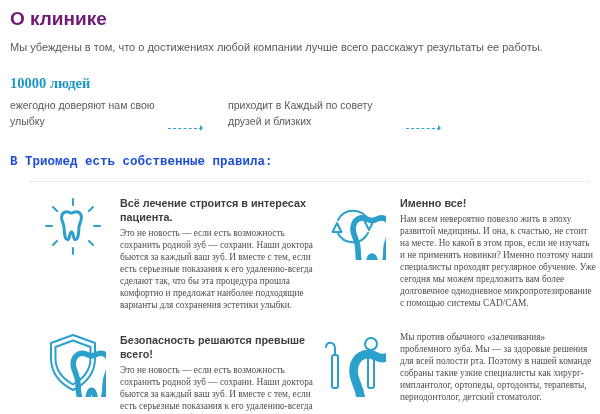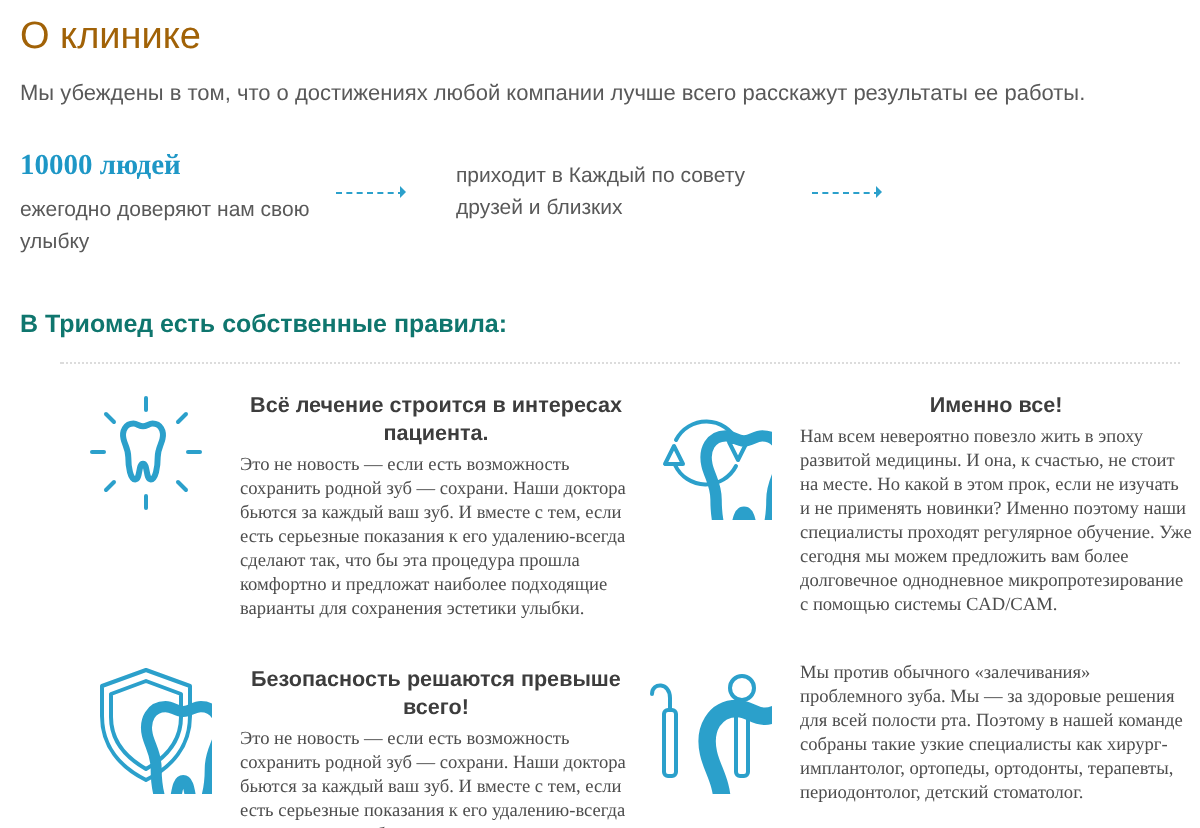--- a/index.html
+++ b/index.html
@@ -1,49 +1,49 @@
 <!DOCTYPE html>
 <html><head>
 <meta charset="utf-8">
 <style>
   * { margin:0; padding:0; box-sizing:border-box; }
   html,body { width:600px; height:414px; overflow:hidden; background:#ffffff;
               font-family:"Liberation Sans", sans-serif; }
   .page { padding:6px 10px 0 10px; }
 
-  .page-title { font-size:19px; font-weight:400; color:#a16207; margin-top:2px; }
+  .page-title { font-size:19px; font-weight:700; color:#701a75; margin-top:2px; }
   .intro { font-size:11px; color:#595959; margin-top:11px; }
 
-  .stats { display:flex; align-items:flex-start; margin-top:22px; }
+  .stats { display:flex; align-items:flex-end; margin-top:22px; }
   .stat { }
   .stat-value { font-family:"Liberation Serif", serif; font-weight:bold;
                 font-size:14.5px; color:#1e97c6; }
   .stat-desc { font-size:10.5px; color:#595959; line-height:16px; margin-top:5px; }
   .stat-1 { width:150px; }
   .stat-2 { width:170px; }
   .stat-3 { width:120px; }
   .stat-arrow { width:34px; height:1px; border-top:1px dashed #2ba0cb;
                 position:relative; margin:21px 26px 0 8px; flex:none; }
   .stat-arrow::after { content:''; position:absolute; right:-4px; top:-4px;
                 border:3.5px solid transparent; border-left-color:#2ba0cb; }
 
   .stats-footer { font-size:10.5px; color:#595959; margin-top:20px; }
 
-  .rules-heading { font-family:Liberation Sans, sans-serif; font-weight:bold;
-                font-size:12.5px; color:#0f766e; margin-top:26px; }
+  .rules-heading { font-family:Liberation Mono, monospace; font-weight:bold;
+                font-size:12.5px; color:#1d4ed8; margin-top:26px; }
   .separator { border-bottom:1px dotted #dcdcdc; margin:12px 0 0 20px; }
 
   .features { display:grid; grid-template-columns:280px 290px;
               row-gap:20px; margin:12px 0 0 30px; }
   .feature { display:flex; }
   .icon-wrap { width:66px; height:66px; flex:none; margin-right:14px; }
   .icon-wrap svg { width:66px; height:66px; display:block; }
   .feature-text { width:196px; }
   .feature-title { font-size:10.8px; font-weight:bold; color:#3d3d3d;
-              line-height:14px; margin:2px 0 3px 0;text-align:center; }
+              line-height:14px; margin:2px 0 3px 0; }
   .feature-body { font-family:"Liberation Serif", serif; font-size:9.3px;
               color:#4d4d4d; line-height:12px; }
 
   .icon-stroke { fill:none; stroke:#2ba0cb; stroke-width:2;
               stroke-linecap:round; stroke-linejoin:round; }
   .hidden-defs { position:absolute; width:0; height:0; overflow:hidden; }
 </style>
 </head>
 <body>
 

